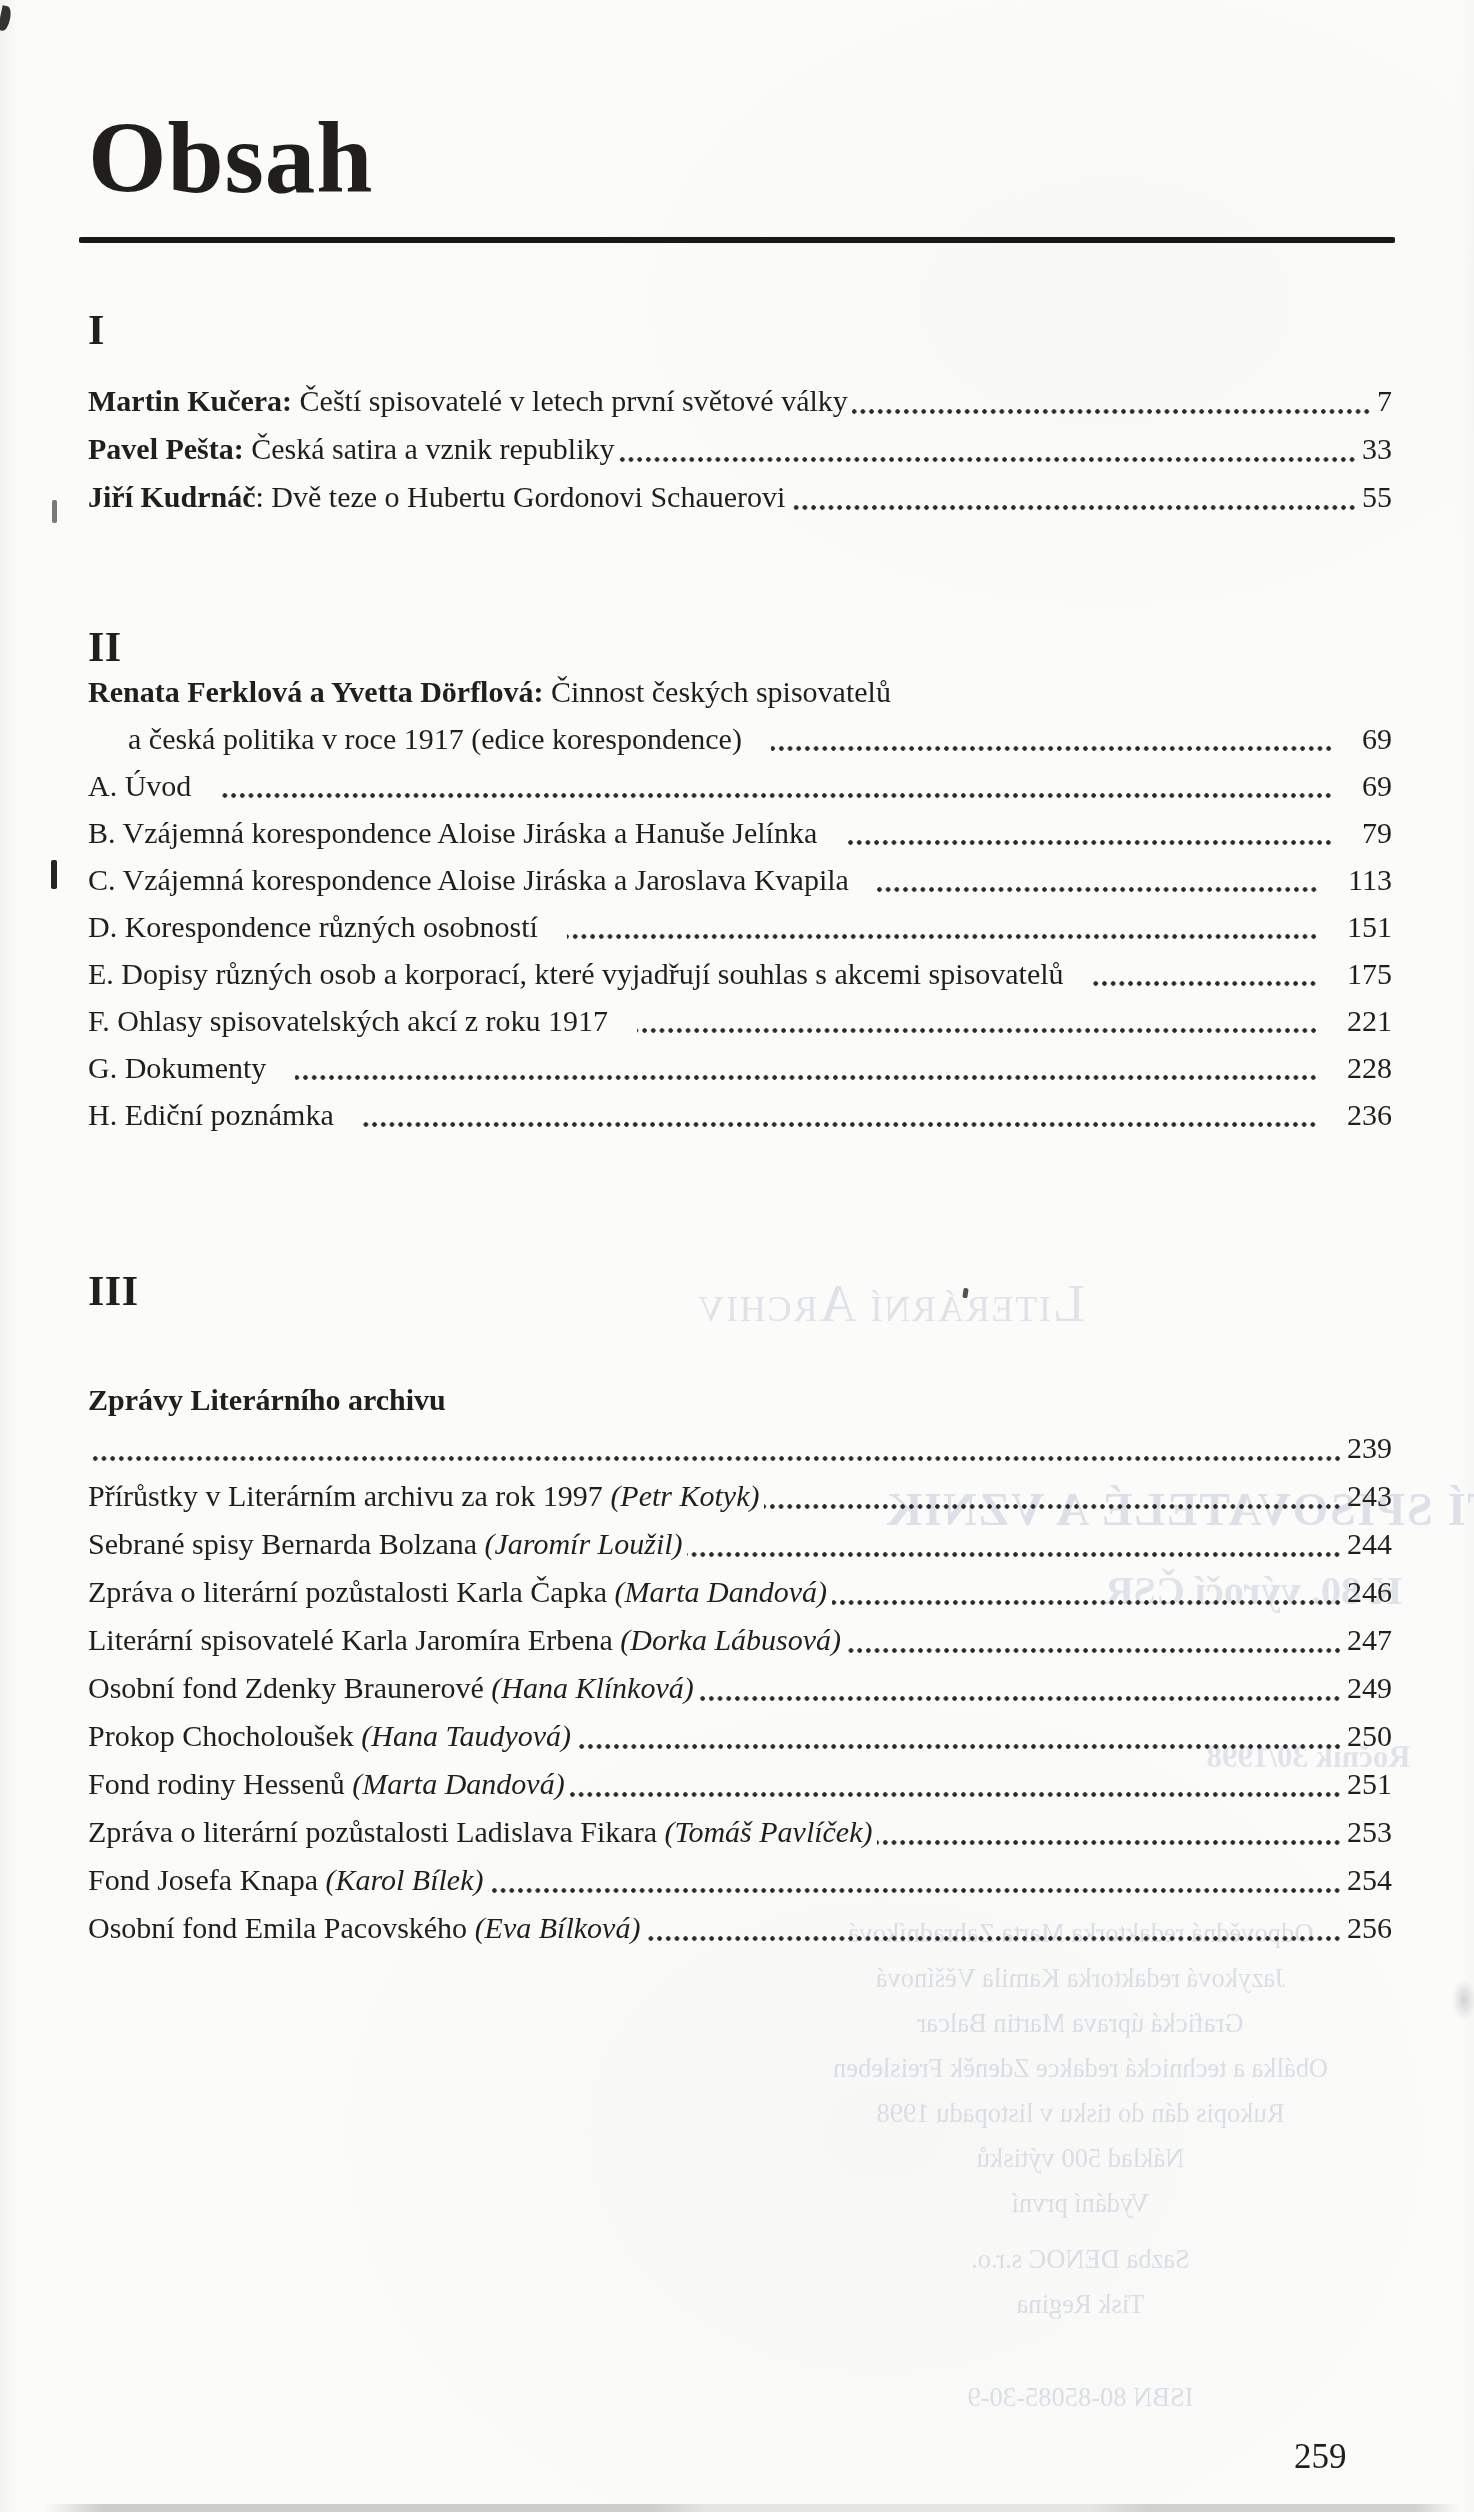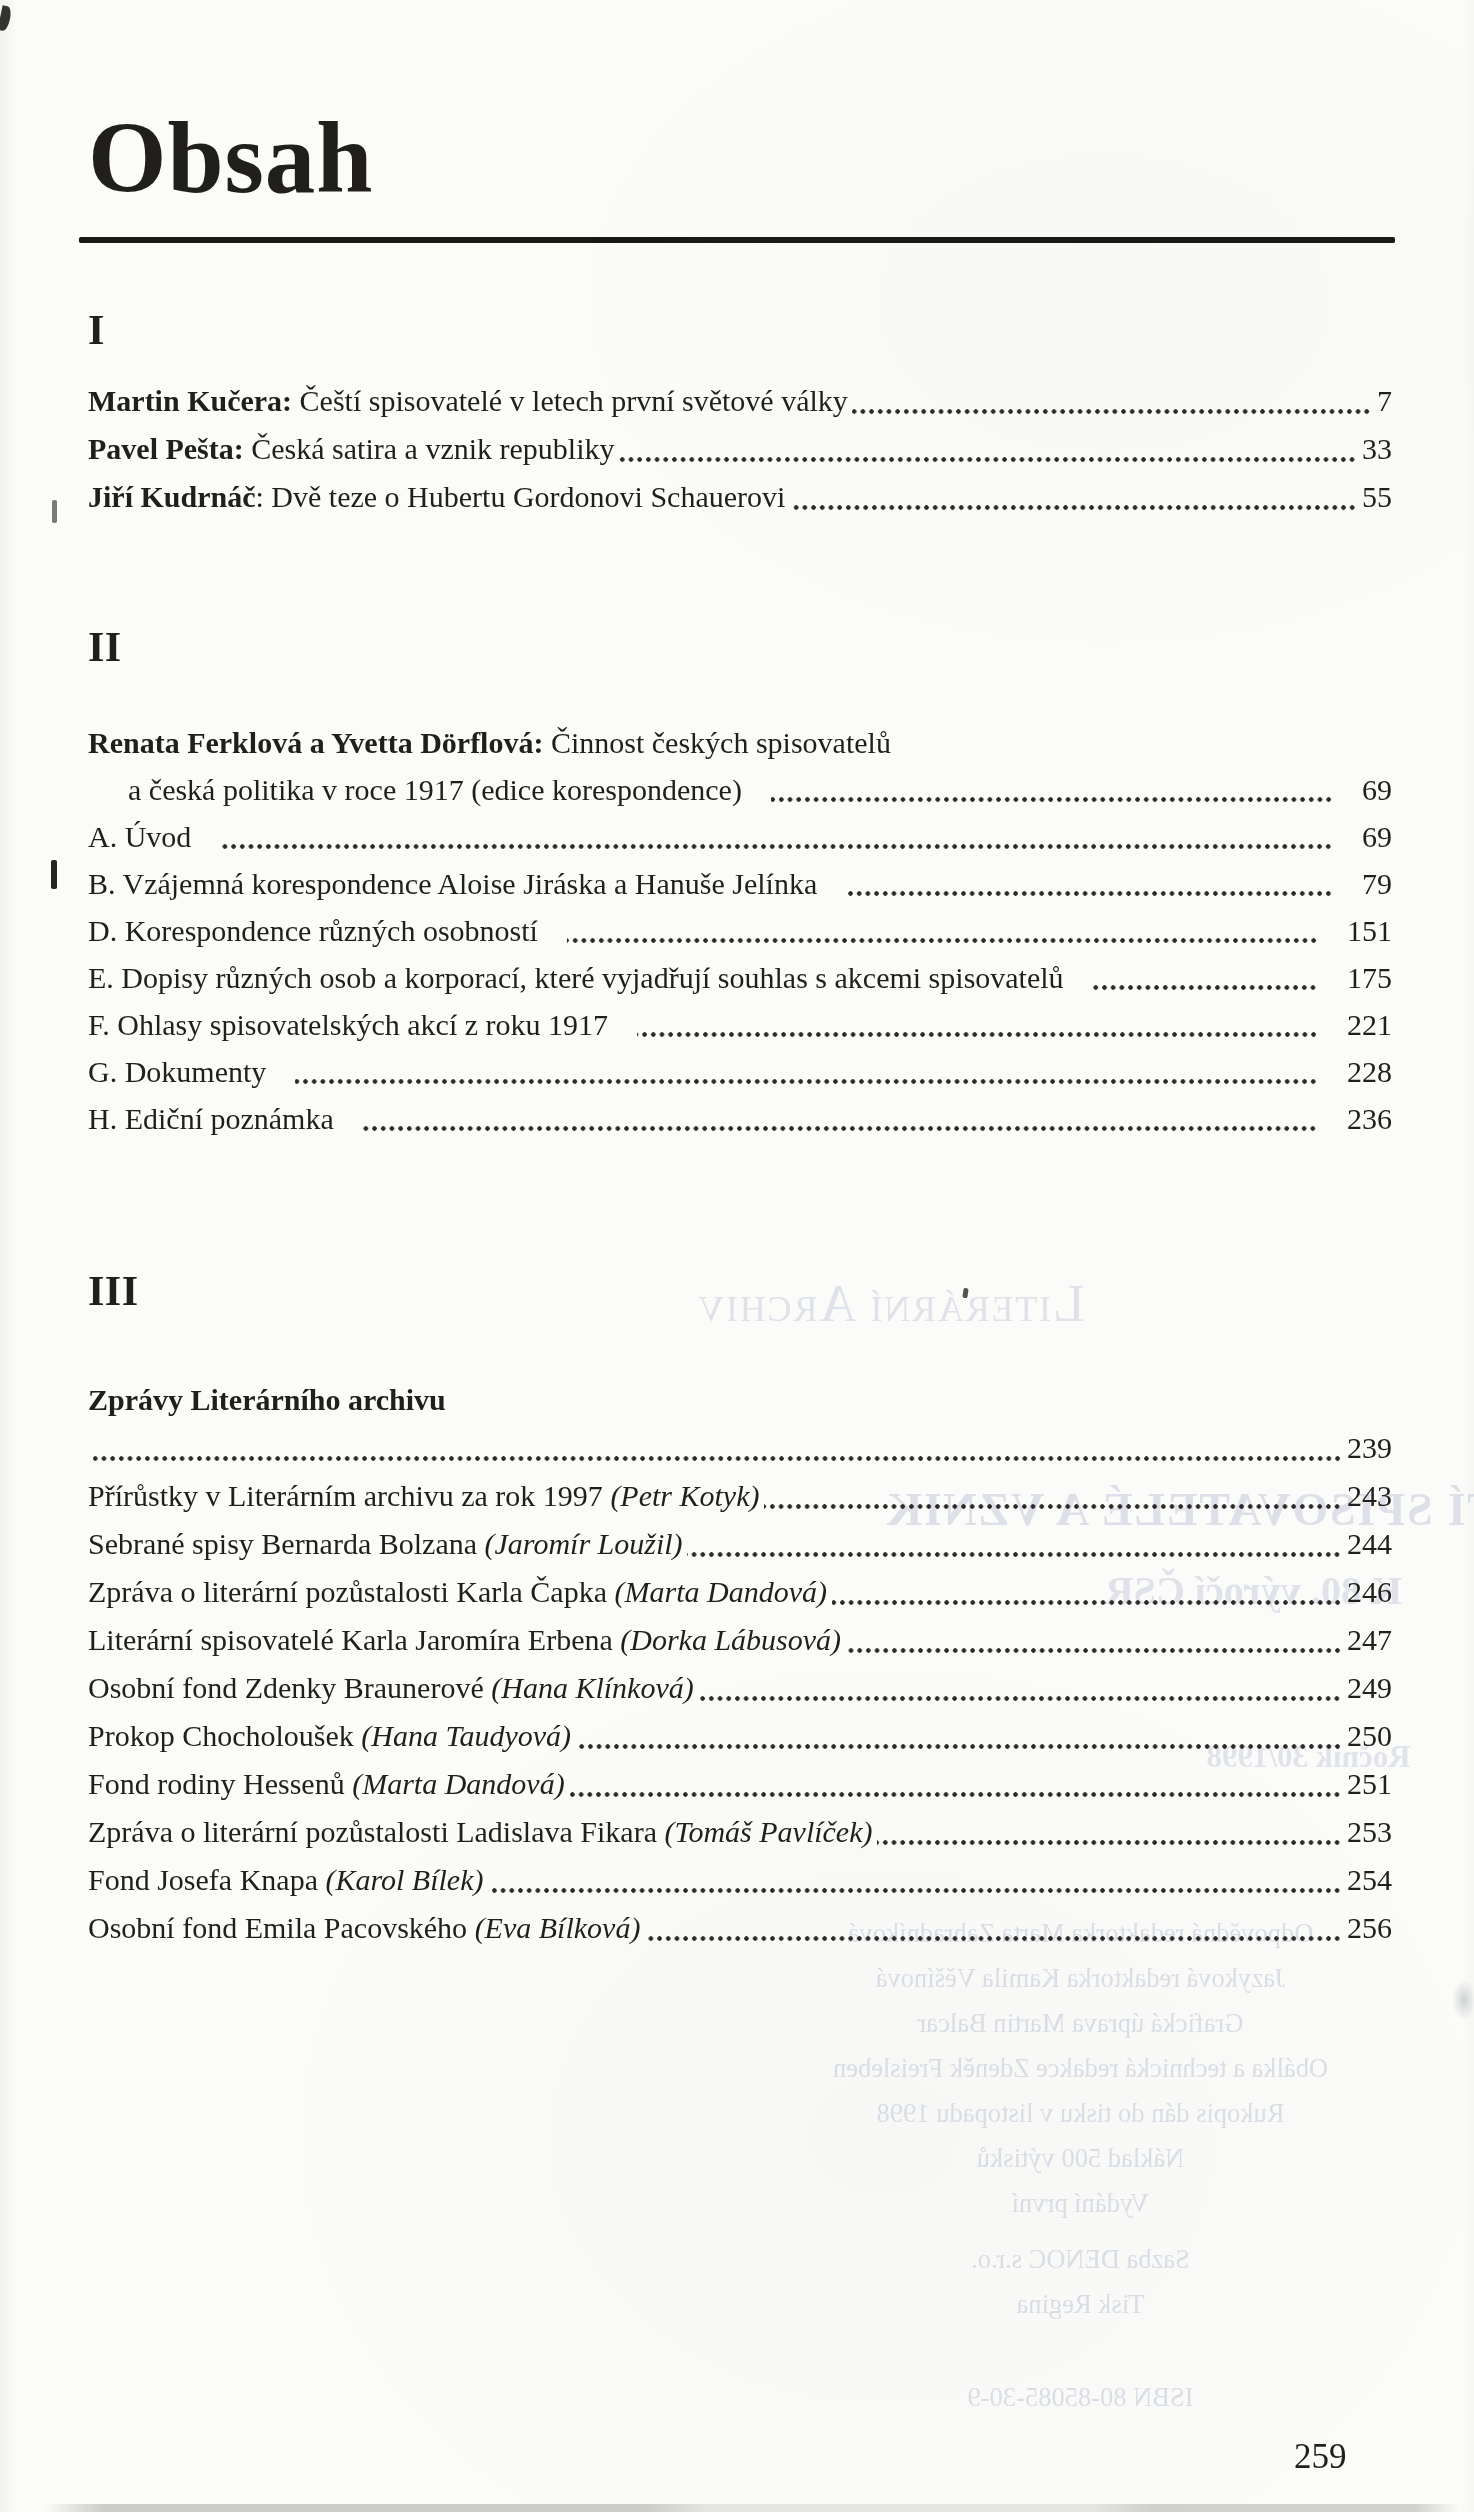--- a/index.html
+++ b/index.html
@@ -29,21 +29,21 @@
   }
 
   .section{position:absolute;left:88px;right:82px;}
   .sec1{top:309px;}
   .sec2{top:626px;}
   .sec3{top:1270px;}
   .sec-heading{
     font-size:42px;font-weight:bold;line-height:1;letter-spacing:0.5px;
   }
   .sec1 .sec-heading{margin-bottom:26px;}
-  .sec2 .sec-heading{margin-bottom:51px;}
+  .sec2 .sec-heading{}
   .sec3 .sec-heading{margin-bottom:64px;}
 
   .rows{font-size:30px;}
   .sec1 .rows .row{line-height:48px;height:48px;}
   .sec2 .rows .row{line-height:47px;height:47px;gap:24px;}
   .sec3 .rows .row{line-height:48px;height:48px;}
 
   .row{display:flex;align-items:stretch;}
   .row .t{white-space:nowrap;flex:0 0 auto;}
   .row .t b{font-weight:bold;}
@@ -162,20 +162,25 @@
           <span class="t"><span>A. Úvod</span></span>
           <span class="lead"></span>
           <span class="pg">69</span>
         </div>
         <div class="row">
           <span class="t"><span>B. Vzájemná korespondence Aloise Jiráska a Hanuše Jelínka</span></span>
           <span class="lead"></span>
           <span class="pg">79</span>
         </div>
         <div class="row">
+          <span class="t"><span>C. Vzájemná korespondence Aloise Jiráska a Jaroslava Kvapila</span></span>
+          <span class="lead"></span>
+          <span class="pg">113</span>
+        </div>
+        <div class="row">
           <span class="t"><span>D. Korespondence různých osobností</span></span>
           <span class="lead"></span>
           <span class="pg">151</span>
         </div>
         <div class="row">
           <span class="t"><span>E. Dopisy různých osob a korporací, které vyjadřují souhlas s akcemi spisovatelů</span></span>
           <span class="lead"></span>
           <span class="pg">175</span>
         </div>
         <div class="row">

